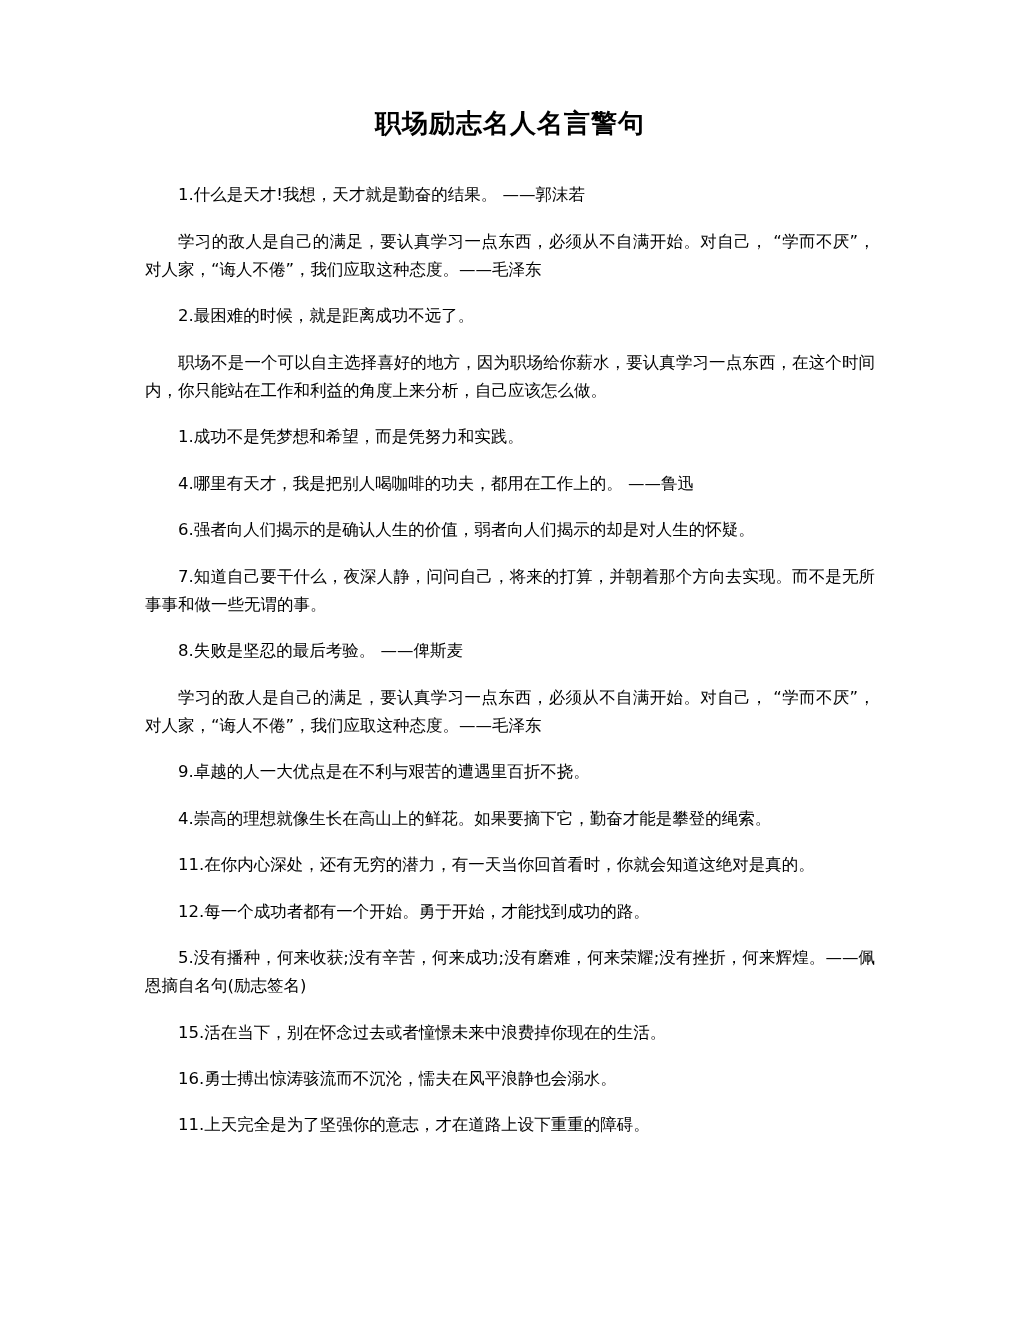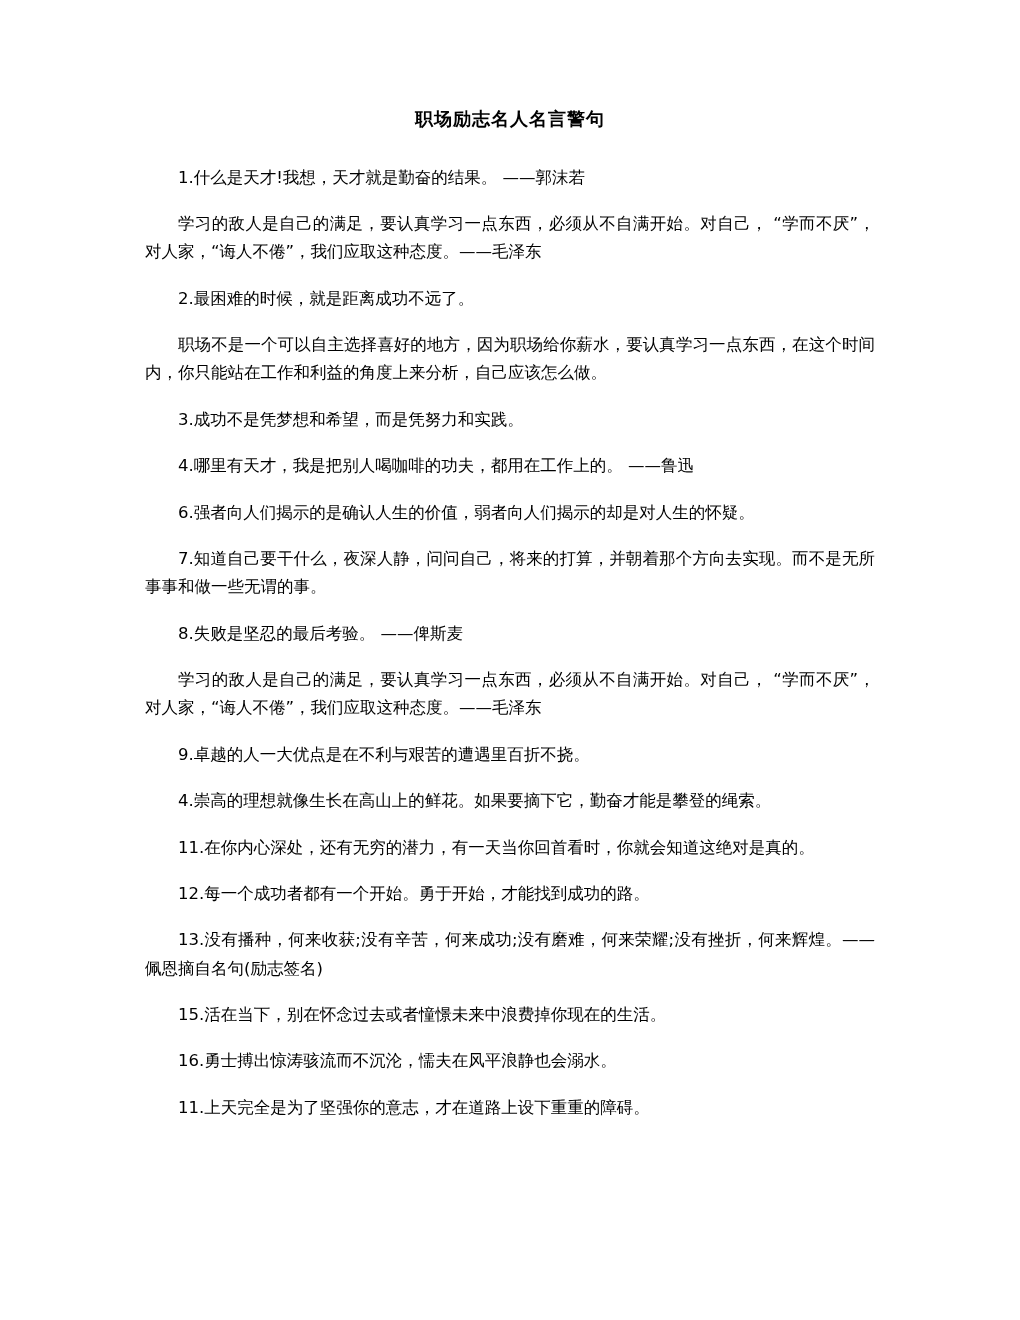--- a/index.html
+++ b/index.html
@@ -17,31 +17,31 @@
   .page {
     box-sizing: border-box;
     width: 1020px;
     height: 1320px;
     padding: 0;
     background: #ffffff;
     position: relative;
   }
   .doc-title {
     text-align: center;
-    font-size: 18px;
+    font-size: 26px;
     font-weight: bold;
     letter-spacing: 1px;
     margin: 0;
     padding-top: 108px;
     padding-bottom: 0;
     line-height: 1.2;
     font-family: "DejaVu Serif", "Liberation Serif", serif;
   }
   .body-block {
-    margin: 0 auto;
+    margin: 8px auto;
     padding-top: 34px;
     width: 730px;
     box-sizing: border-box;
   }
   p.para {
     margin: 0 0 0 0;
     padding: 0 0 18px 0;
     font-size: 16.5px;
     line-height: 1.72;
     text-indent: 2em;
@@ -57,28 +57,28 @@
 </head>
 <body>
 
 <div class="page">
   <h1 class="doc-title">职场励志名人名言警句</h1>
   <div class="body-block">
       <p class="para">1.什么是天才!我想，天才就是勤奋的结果。 ——郭沫若</p>
       <p class="para">学习的敌人是自己的满足，要认真学习一点东西，必须从不自满开始。对自己， “学而不厌”，对人家，“诲人不倦”，我们应取这种态度。——毛泽东</p>
       <p class="para">2.最困难的时候，就是距离成功不远了。</p>
       <p class="para">职场不是一个可以自主选择喜好的地方，因为职场给你薪水，要认真学习一点东西，在这个时间内，你只能站在工作和利益的角度上来分析，自己应该怎么做。</p>
-      <p class="para">3.成功不是凭梦想和希望，而是凭努力和实践。</p>
+      <p class="para">1.成功不是凭梦想和希望，而是凭努力和实践。</p>
       <p class="para">4.哪里有天才，我是把别人喝咖啡的功夫，都用在工作上的。 ——鲁迅</p>
       <p class="para">6.强者向人们揭示的是确认人生的价值，弱者向人们揭示的却是对人生的怀疑。</p>
       <p class="para">7.知道自己要干什么，夜深人静，问问自己，将来的打算，并朝着那个方向去实现。而不是无所事事和做一些无谓的事。</p>
       <p class="para">8.失败是坚忍的最后考验。 ——俾斯麦</p>
       <p class="para">学习的敌人是自己的满足，要认真学习一点东西，必须从不自满开始。对自己， “学而不厌”，对人家，“诲人不倦”，我们应取这种态度。——毛泽东</p>
       <p class="para">9.卓越的人一大优点是在不利与艰苦的遭遇里百折不挠。</p>
       <p class="para">4.崇高的理想就像生长在高山上的鲜花。如果要摘下它，勤奋才能是攀登的绳索。</p>
       <p class="para">11.在你内心深处，还有无穷的潜力，有一天当你回首看时，你就会知道这绝对是真的。</p>
       <p class="para">12.每一个成功者都有一个开始。勇于开始，才能找到成功的路。</p>
-      <p class="para">13.没有播种，何来收获;没有辛苦，何来成功;没有磨难，何来荣耀;没有挫折，何来辉煌。——佩恩摘自名句(励志签名)</p>
+      <p class="para">5.没有播种，何来收获;没有辛苦，何来成功;没有磨难，何来荣耀;没有挫折，何来辉煌。——佩恩摘自名句(励志签名)</p>
       <p class="para">15.活在当下，别在怀念过去或者憧憬未来中浪费掉你现在的生活。</p>
       <p class="para">16.勇士搏出惊涛骇流而不沉沦，懦夫在风平浪静也会溺水。</p>
       <p class="para">11.上天完全是为了坚强你的意志，才在道路上设下重重的障碍。</p>
     </div>
 </div>
 
 </body></html>

